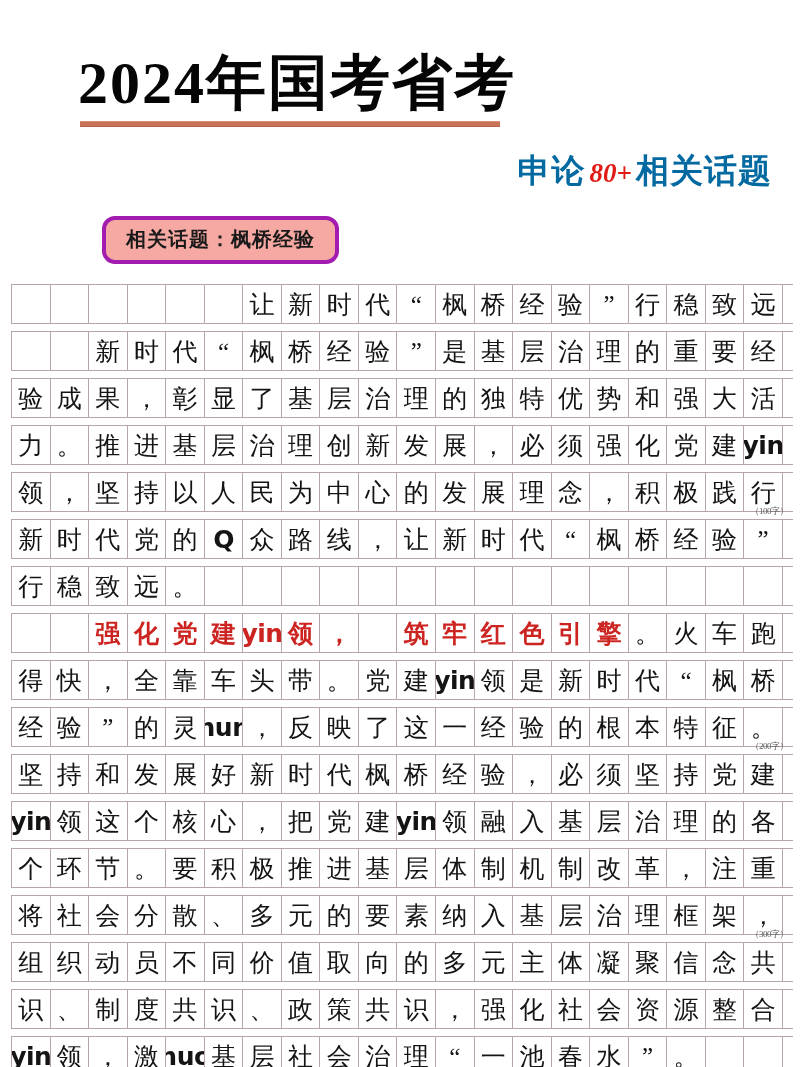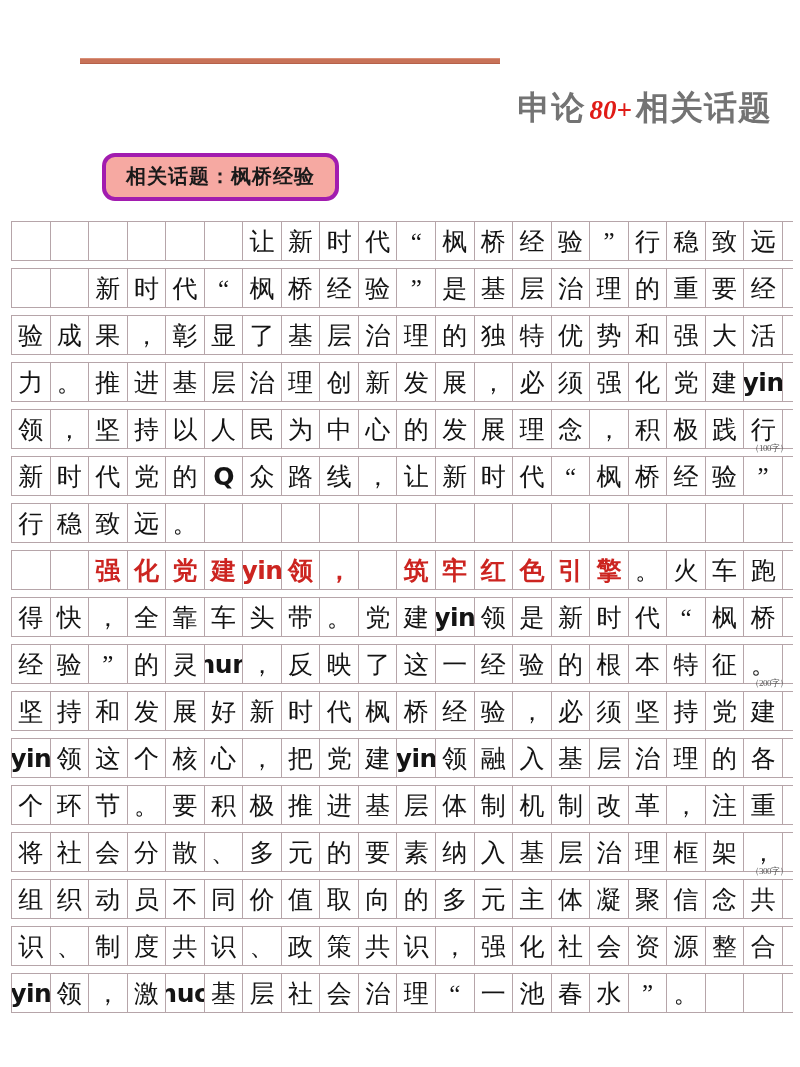--- a/index.html
+++ b/index.html
@@ -44,21 +44,21 @@
   .subtitle-row {
     margin-top: 22px;
     padding-right: 28px;
     text-align: right;
     white-space: nowrap;
   }
   .sub-seg {
     font-family: "Liberation Serif", "DejaVu Serif", serif;
     font-size: 33px;
     font-weight: 700;
-    color: #737373;
+    color: #0369a1;
     letter-spacing: 1px;
     vertical-align: baseline;
   }
   .sub-num {
     font-family: "Liberation Serif", "DejaVu Serif", serif;
     font-size: 27px;
     font-weight: 700;
     font-style: italic;
     color: #e01b16;
     letter-spacing: 0px;
@@ -139,20 +139,21 @@
     letter-spacing: -0.5px;
     line-height: 1;
     white-space: nowrap;
   }
 </style>
 </head>
 <body>
 
 <div class="header">
   <div class="title-wrap">
+    <div class="main-title">2024年国考省考</div>
     <div class="title-rule"></div>
   </div>
 
   <div class="subtitle-row">
     <span class="sub-seg">申论</span><span class="sub-num">80+</span><span class="sub-seg">相关话题</span>
   </div>
 
   <div class="topic-badge-row">
     <span class="topic-badge">相关话题：枫桥经验</span>
   </div>

